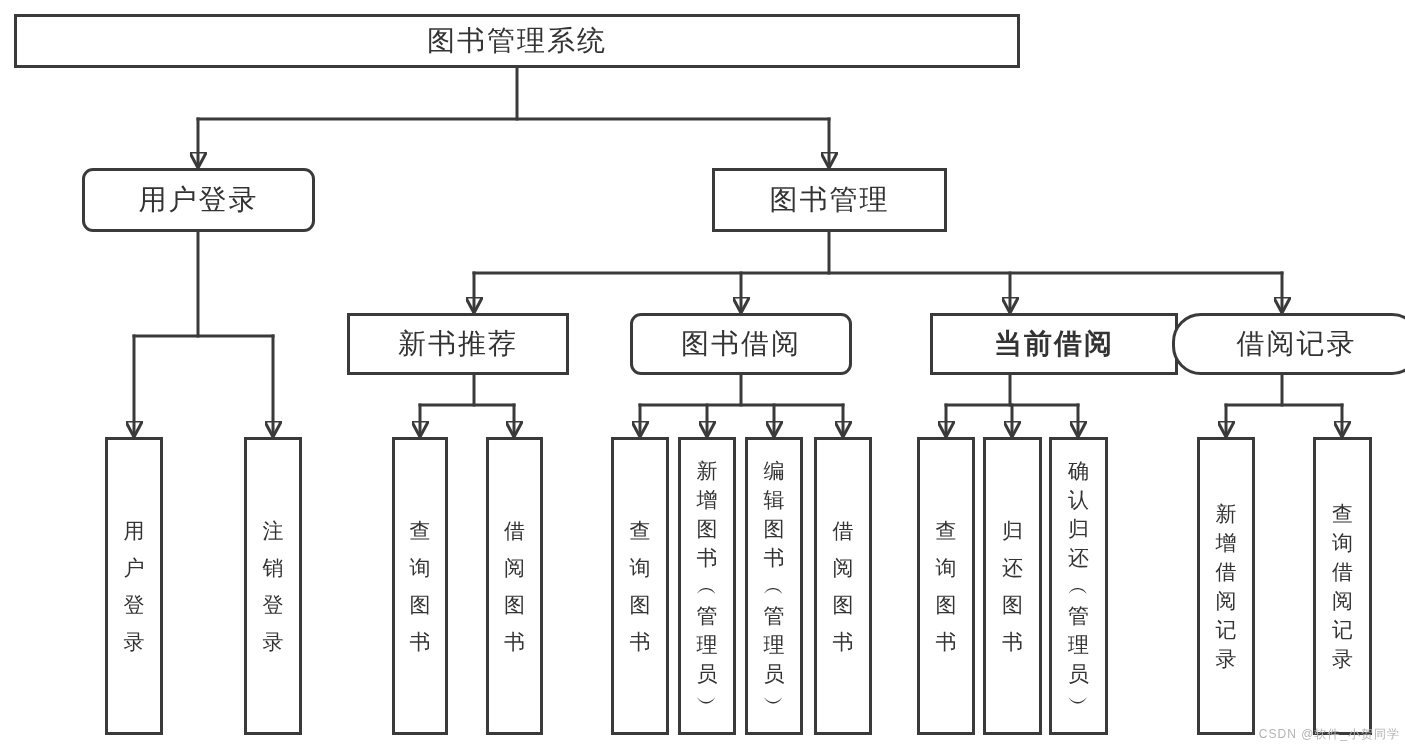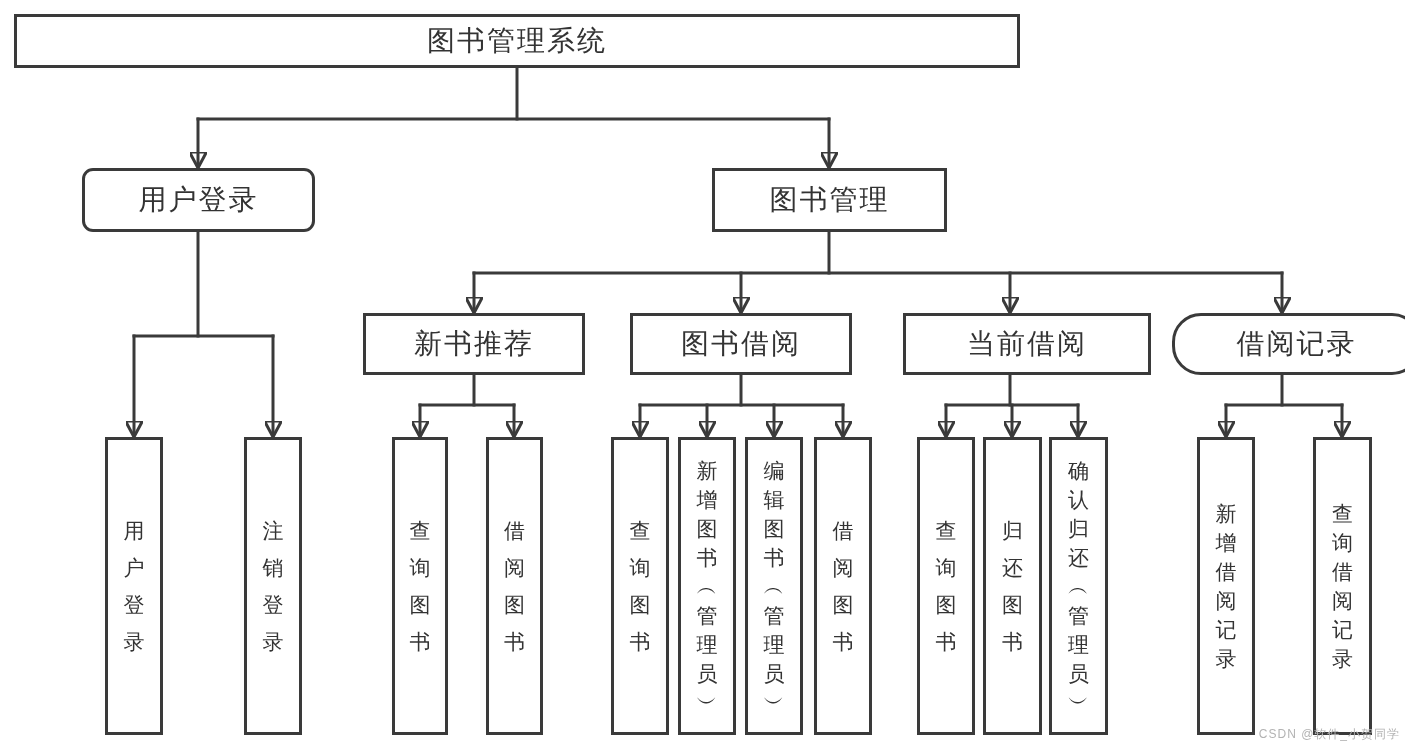--- a/index.html
+++ b/index.html
@@ -83,23 +83,23 @@
     <line x1="1226" y1="405" x2="1342" y2="405"></line>
     <line x1="1226" y1="405" x2="1226" y2="435" marker-end="url(#arr)"></line>
     <line x1="1342" y1="405" x2="1342" y2="435" marker-end="url(#arr)"></line>
   </svg>
 
   <div class="hbox" style="left:14px; top:14px; width:1006px; height:54px;">图书管理系统</div>
 
   <div class="hbox" style="left:82px; top:168px; width:233px; height:64px;border-radius:11px;">用户登录</div>
   <div class="hbox" style="left:712px; top:168px; width:235px; height:64px;">图书管理</div>
 
-  <div class="hbox" style="left:363px; top:313px; width:222px; height:62px;">新书推荐</div>
-  <div class="hbox" style="left:630px; top:313px; width:222px; height:62px;">图书借阅</div>
-  <div class="hbox" style="left:903px; top:313px; width:248px; height:62px;">当前借阅</div>
+  <div class="hbox" style="left:347px; top:313px; width:222px; height:62px;">新书推荐</div>
+  <div class="hbox" style="left:630px; top:313px; width:222px; height:62px;border-radius:11px;">图书借阅</div>
+  <div class="hbox" style="left:930px; top:313px; width:248px; height:62px;font-weight:bold;">当前借阅</div>
   <div class="hbox" style="left:1172px; top:313px; width:249px; height:62px;border-radius:29px;">借阅记录</div>
 
   <div class="vbox" style="left:105px; width:58px;">
       <span>用</span>
       <span>户</span>
       <span>登</span>
       <span>录</span>
     </div>
   <div class="vbox" style="left:244px; width:58px;">
       <span>注</span>

